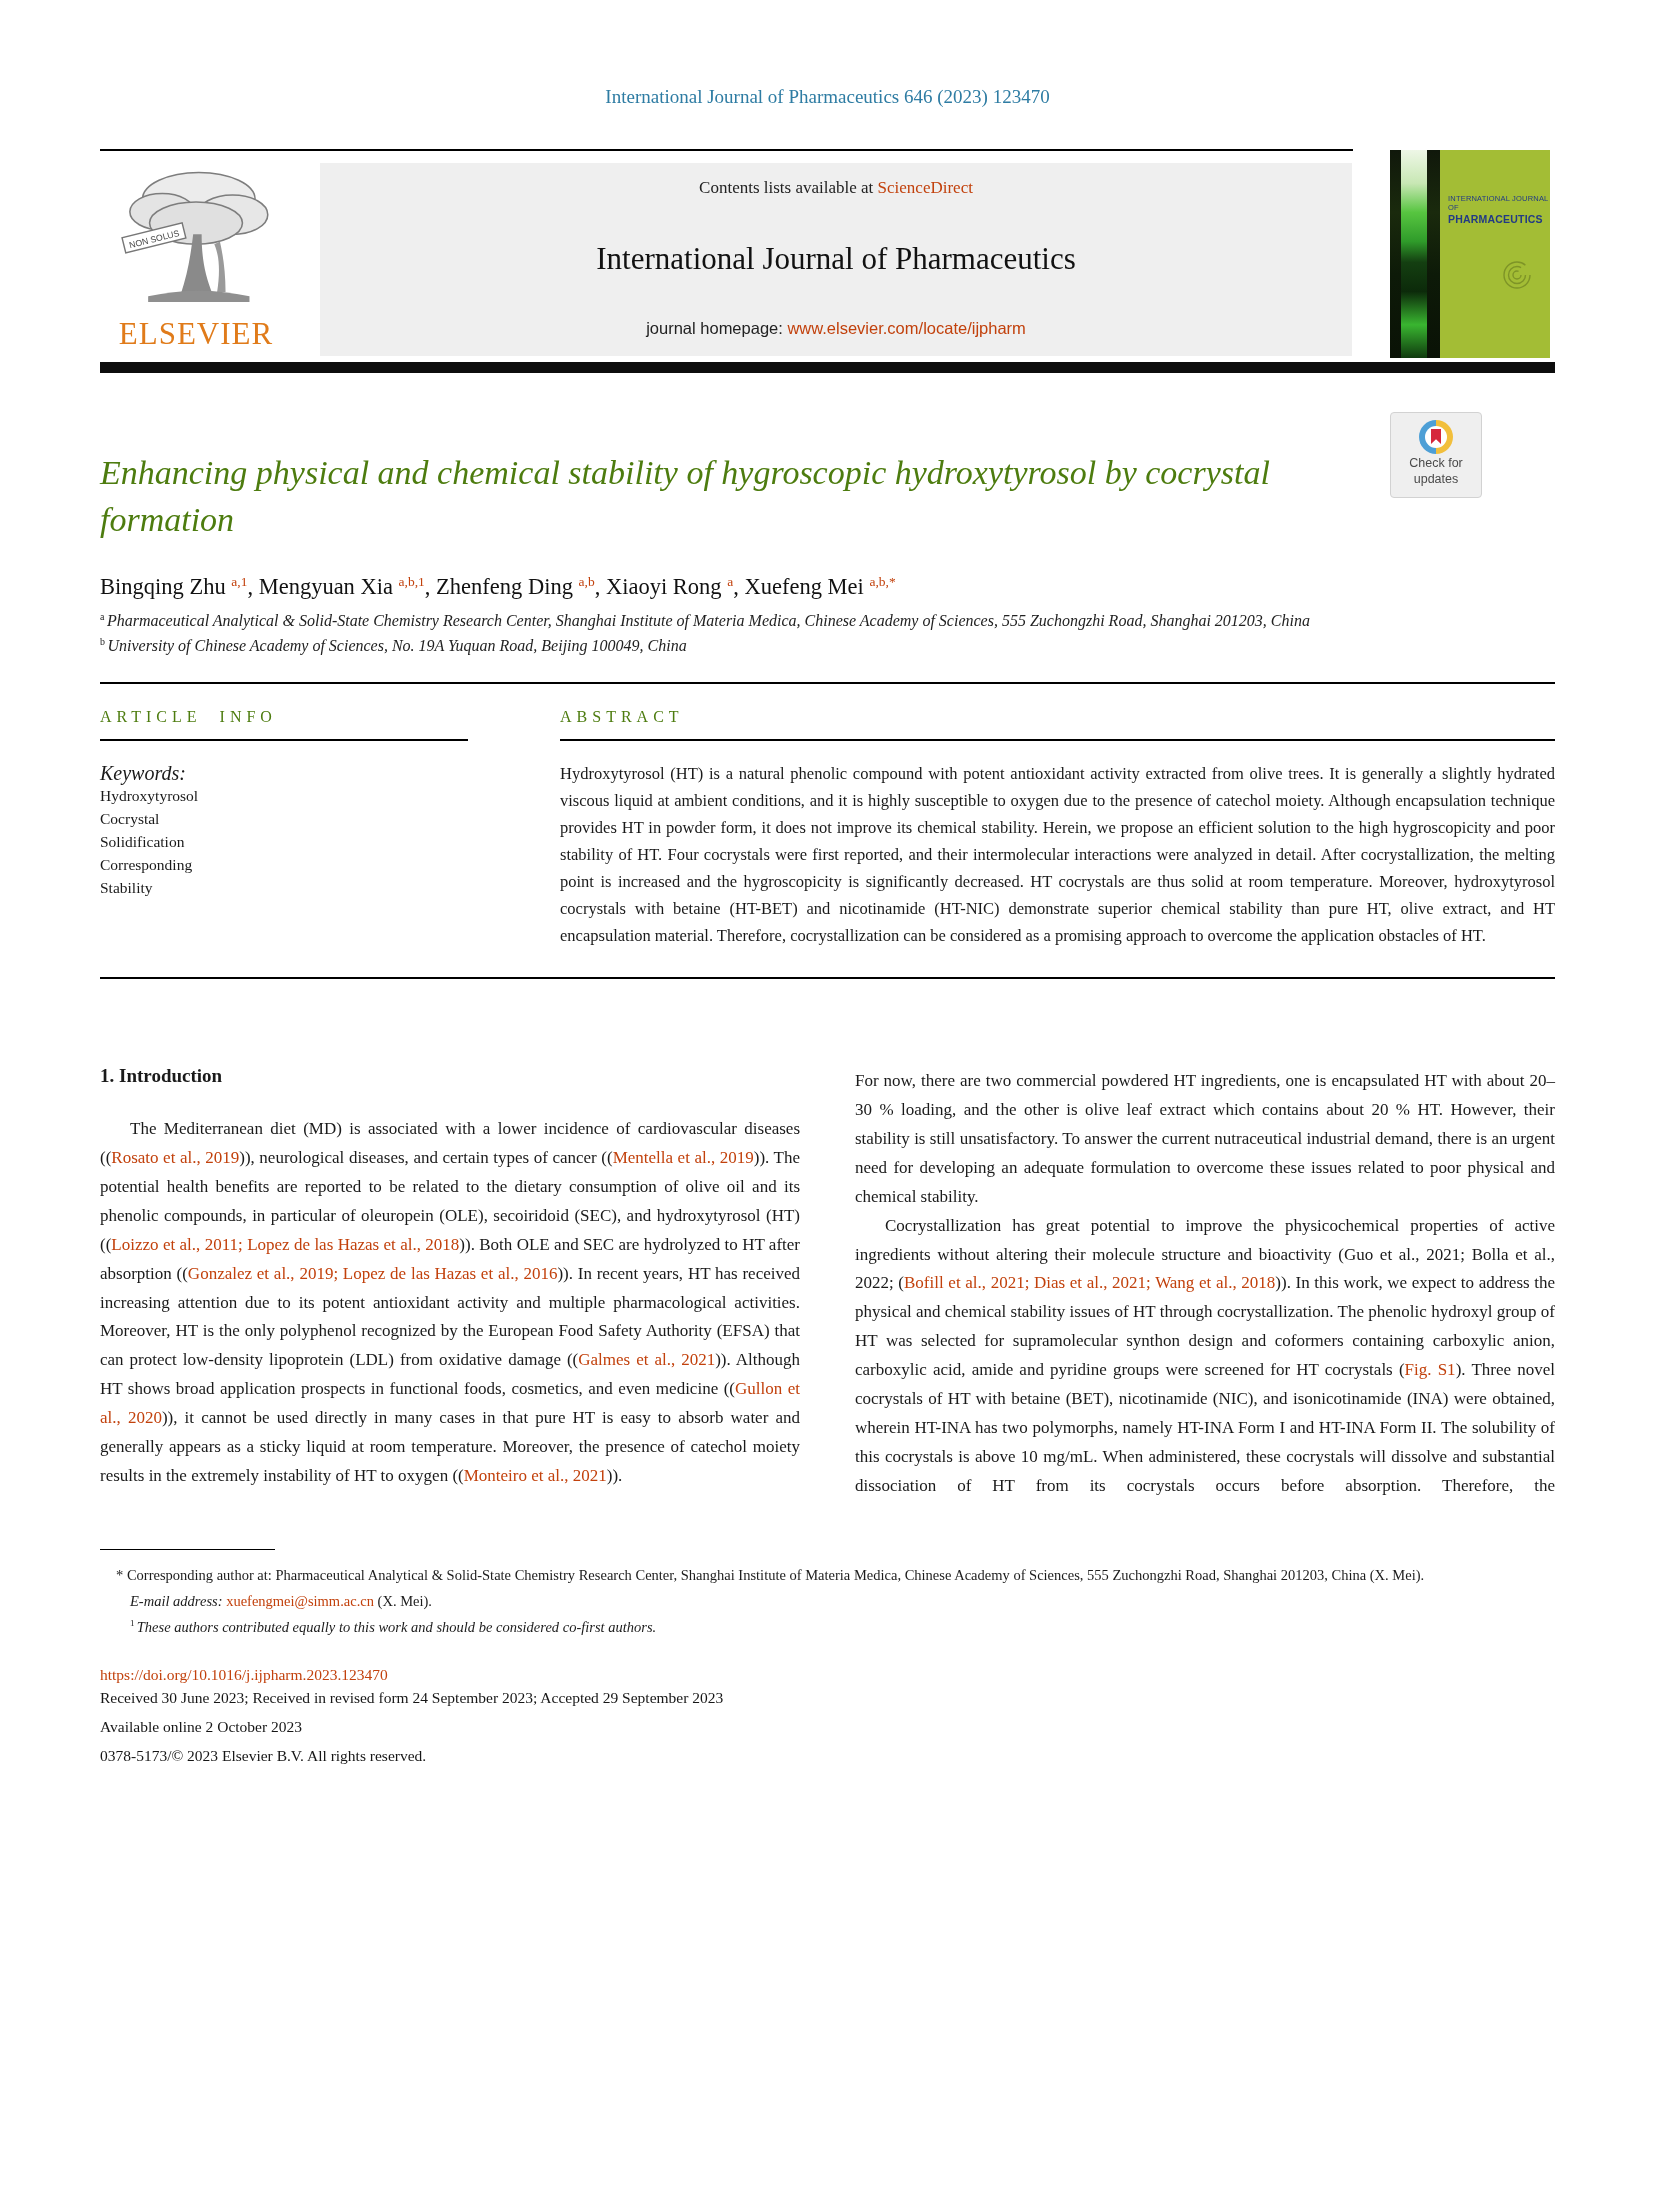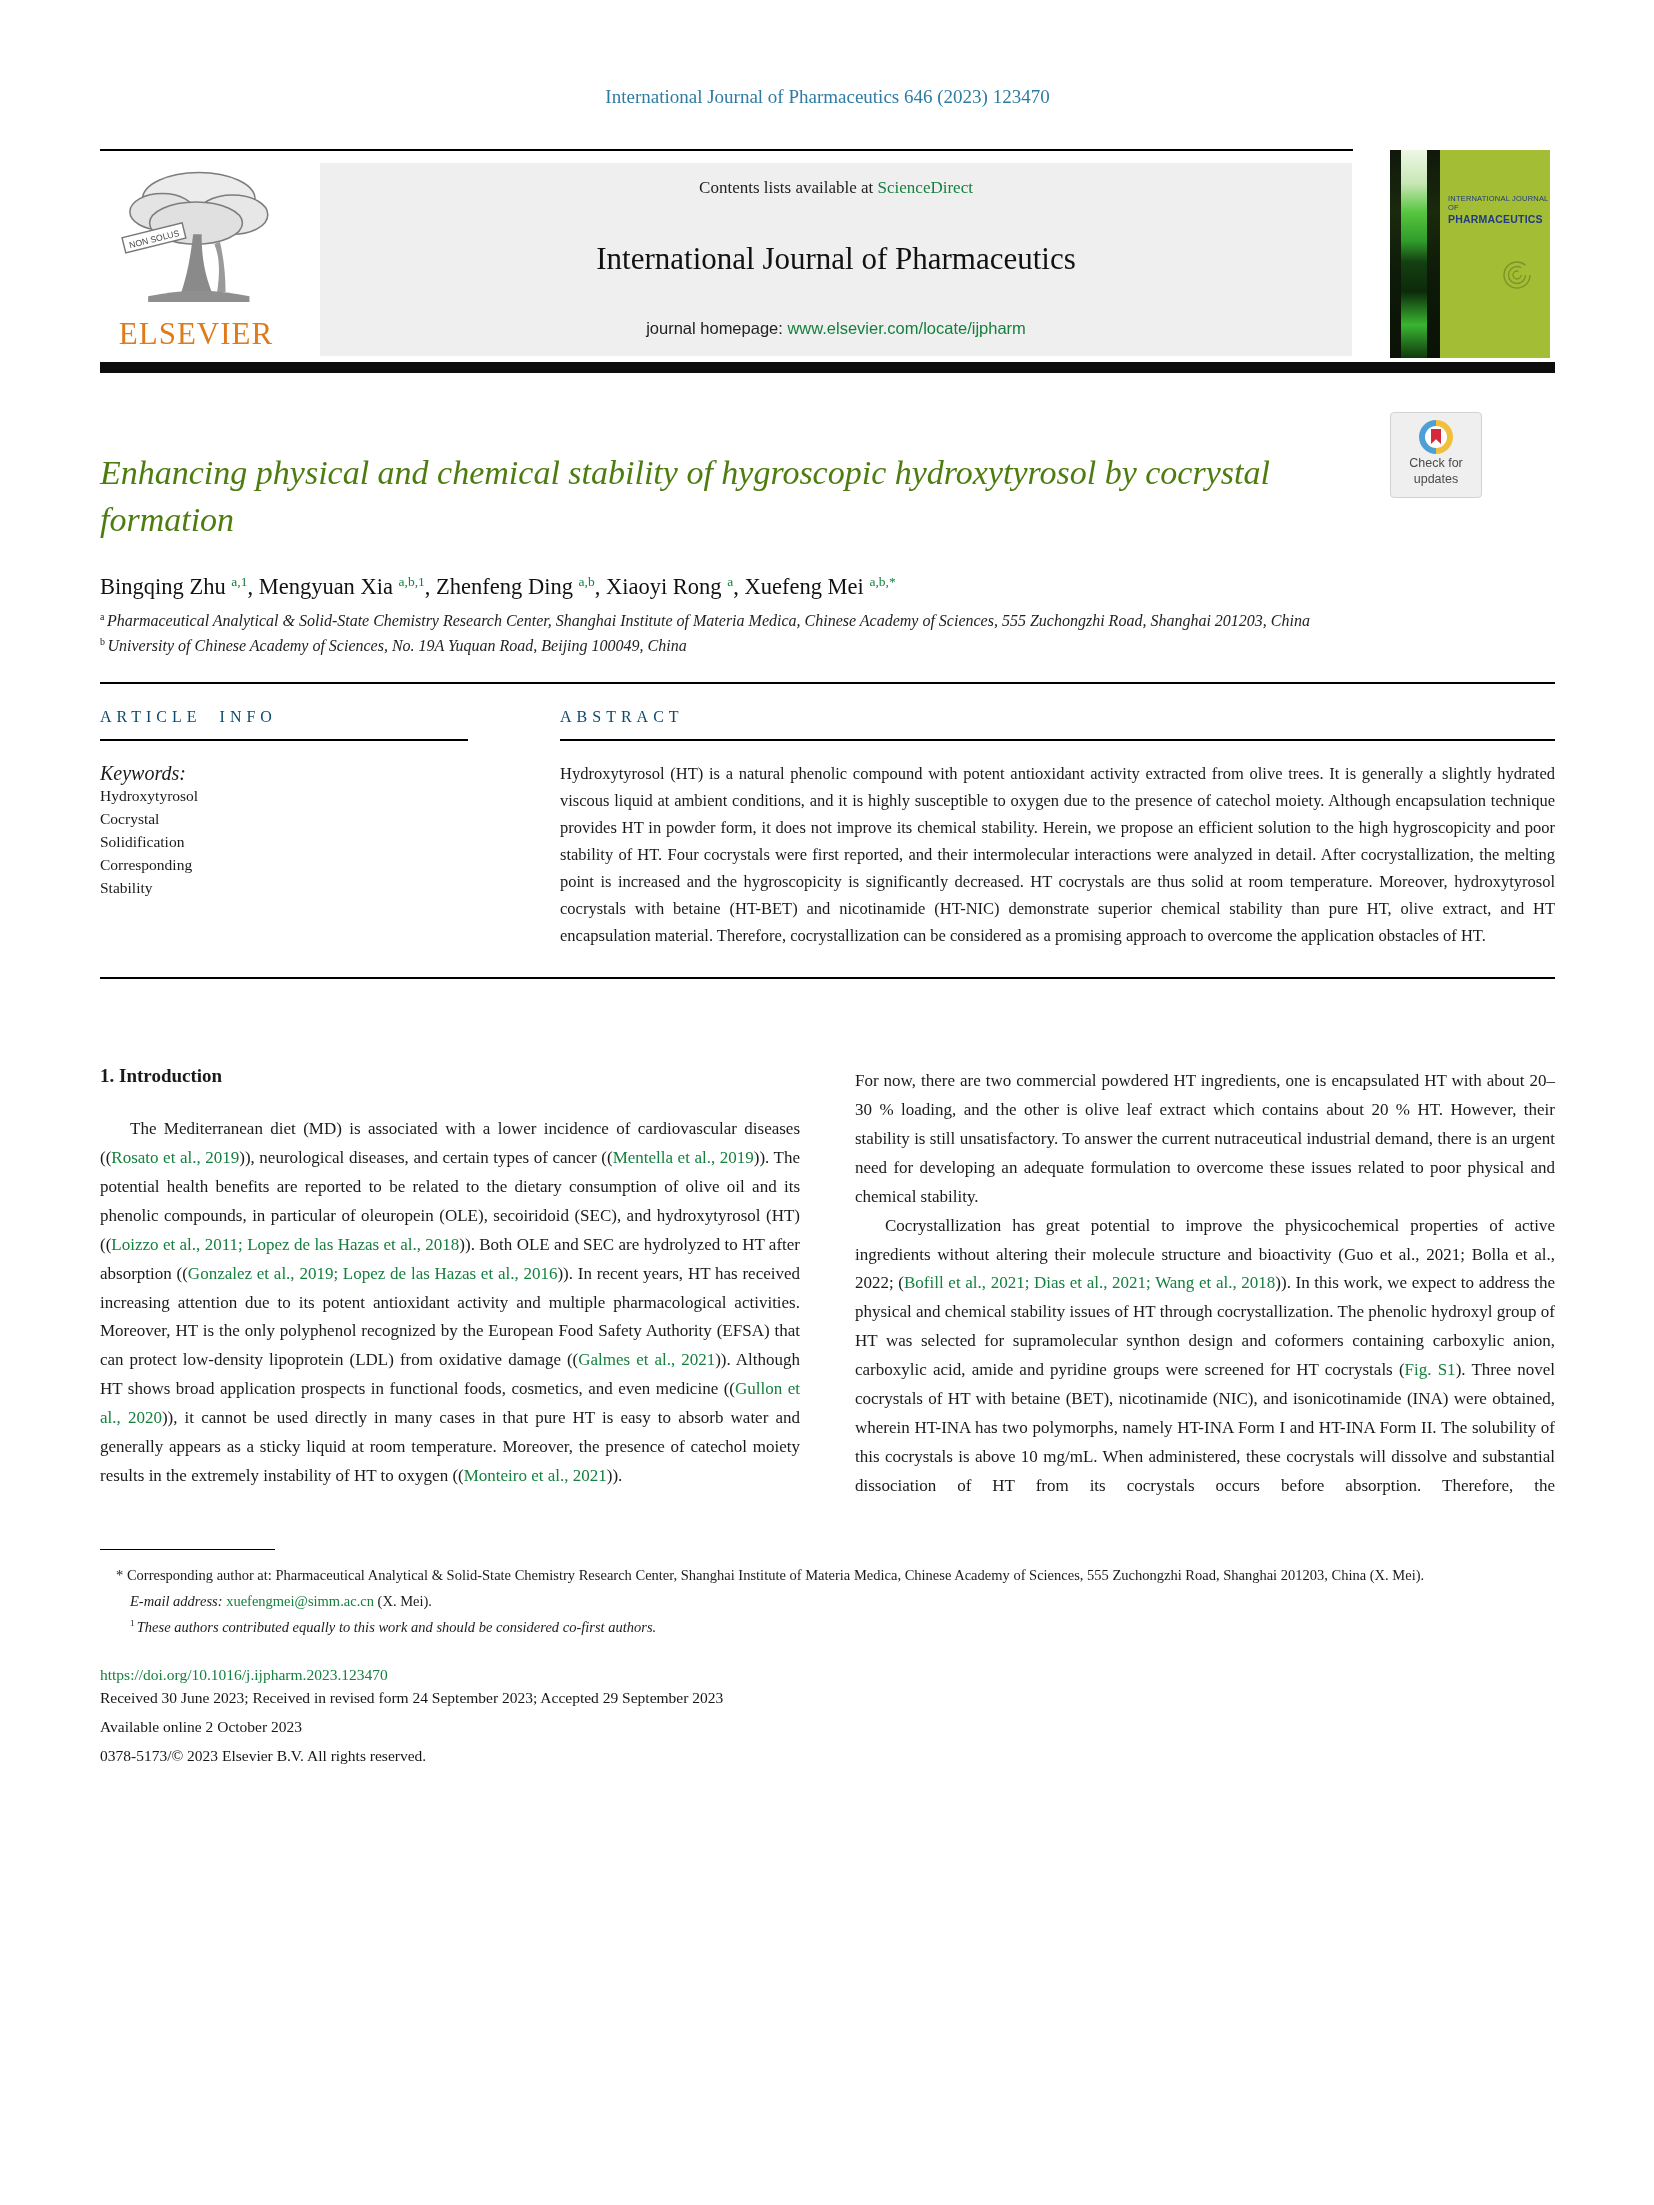--- a/index.html
+++ b/index.html
@@ -52,21 +52,21 @@
   
   .main{position:relative;padding:450px 99px 40px 100px;}
   .title{font-size:34px;font-weight:400;line-height:1.38;margin:0;max-width:1210px;color:#4d7c0f;font-style:italic;}
   .authors{margin-top:30px;font-size:22.5px;color:#111;}
   .affils{margin-top:8px;max-width:1300px;font-size:16px;line-height:1.58;color:#222;}
   .rule{height:2px;background:#000;margin-top:24px;}
 
   .info-row{display:flex;}
   .info-left{width:368px;margin-right:92px;flex:none;}
   .info-right{width:995px;flex:none;}
-  .sec-head{font-size:16px;letter-spacing:5px;word-spacing:9px;margin:24px 0 13px;color:#0c4a6e;}
+  .sec-head{font-size:16px;letter-spacing:5px;word-spacing:9px;margin:24px 0 13px;color:#4d7c0f;}
   .head-rule{height:1.5px;background:#000;}
   .kw-label{margin-top:21px;font-style:italic;font-size:20px;}
   .kw{font-size:15.5px;line-height:1.48;}
   .abs-text{font-size:16.5px;line-height:1.64;text-align:justify;margin:19px 0 0;}
 
   .rule2{height:2px;background:#000;margin-top:28px;}
 
   .body-row{display:flex;margin-top:34px;}
   .col-l{width:700px;margin-right:55px;flex:none;}
   .col-r{width:700px;flex:none;}
@@ -77,21 +77,21 @@
   .cont{text-align-last:justify;}
   .col-r .body-p:first-child{margin-top:54px;}
 
   .fn-rule{width:175px;height:1.5px;background:#000;margin-top:48px;}
   .fns{margin-top:12px;font-size:14.5px;line-height:1.8;color:#1c1c1c;}
   .fn1{text-indent:16px;}
   .fn-in{padding-left:30px;}
   .doi{margin-top:26px;font-size:15.5px;}
   .meta{font-size:15.5px;line-height:1.85;color:#161616;}
 
-  .lnk{color:#15803d;cursor:pointer;}
+  .lnk{color:#c2410c;cursor:pointer;}
   .it{font-style:italic;}
   sup{font-size:.62em;line-height:0;}
   .authors sup{font-size:.6em;}
 </style>
 </head>
 <body>
 
 <div class="page">
 
   <div class="cite-top">International Journal of Pharmaceutics 646 (2023) 123470</div>

